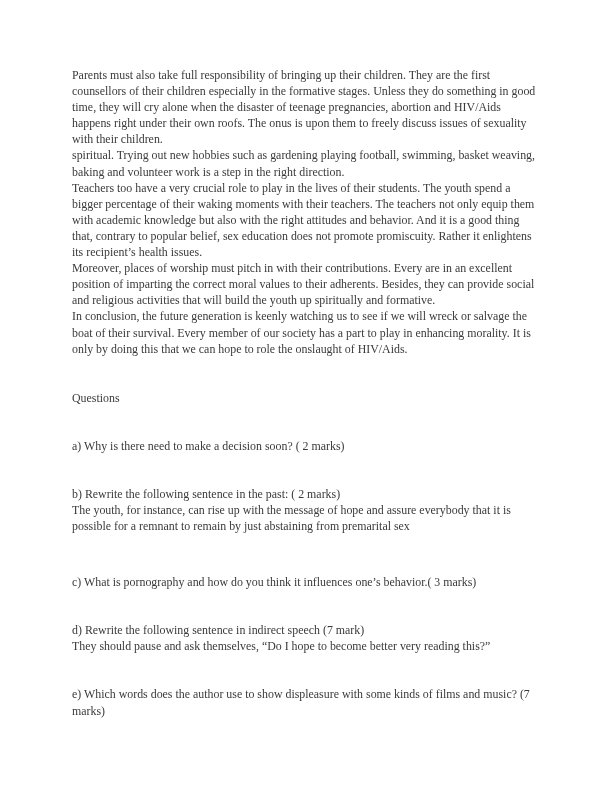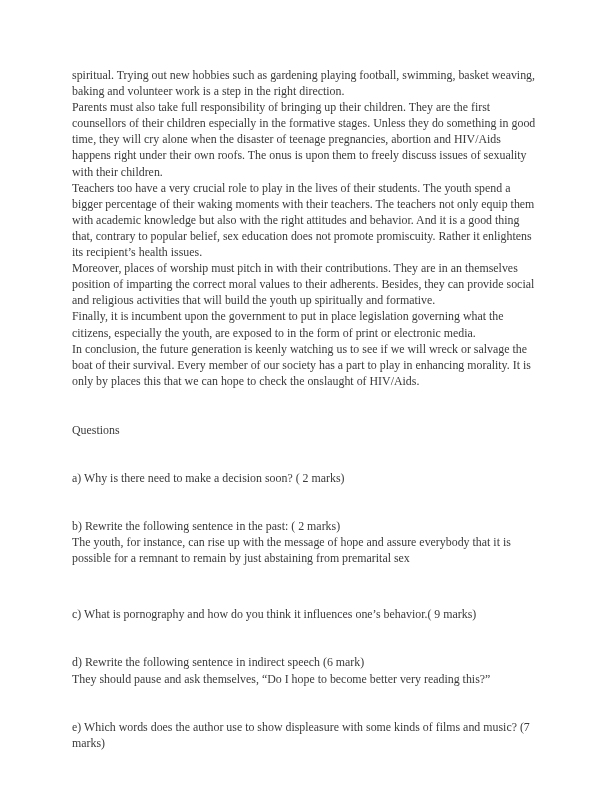--- a/index.html
+++ b/index.html
@@ -12,55 +12,51 @@
   .line { white-space: nowrap; display: block; }
   .gap { height: 32px; }
   p { margin: 0; }
 </style>
 </head>
 <body>
 
 <div class="page">
 
   <p>
-    <span class="line">spiritual. Trying out new hobbies such as gardening playing football, swimming, basket weaving,</span>
-    <span class="line">baking and volunteer work is a step in the right direction.</span>
-  </p>
-
-  <p>
     <span class="line">Parents must also take full responsibility of bringing up their children. They are the first</span>
     <span class="line">counsellors of their children especially in the formative stages. Unless they do something in good</span>
     <span class="line">time, they will cry alone when the disaster of teenage pregnancies, abortion and HIV/Aids</span>
     <span class="line">happens right under their own roofs. The onus is upon them to freely discuss issues of sexuality</span>
     <span class="line">with their children.</span>
+  </p>
+
+  <p>
+    <span class="line">spiritual. Trying out new hobbies such as gardening playing football, swimming, basket weaving,</span>
+    <span class="line">baking and volunteer work is a step in the right direction.</span>
   </p>
 
   <p>
     <span class="line">Teachers too have a very crucial role to play in the lives of their students. The youth spend a</span>
     <span class="line">bigger percentage of their waking moments with their teachers. The teachers not only equip them</span>
     <span class="line">with academic knowledge but also with the right attitudes and behavior. And it is a good thing</span>
     <span class="line">that, contrary to popular belief, sex education does not promote promiscuity. Rather it enlightens</span>
     <span class="line">its recipient’s health issues.</span>
   </p>
 
   <p>
-    <span class="line">Moreover, places of worship must pitch in with their contributions. They are in an themselves</span>
+    <span class="line">Moreover, places of worship must pitch in with their contributions. Every are in an excellent</span>
     <span class="line">position of imparting the correct moral values to their adherents. Besides, they can provide social</span>
     <span class="line">and religious activities that will build the youth up spiritually and formative.</span>
   </p>
 
-  <p>
-    <span class="line">Finally, it is incumbent upon the government to put in place legislation governing what the</span>
-    <span class="line">citizens, especially the youth, are exposed to in the form of print or electronic media.</span>
-  </p>
 
   <p>
     <span class="line">In conclusion, the future generation is keenly watching us to see if we will wreck or salvage the</span>
     <span class="line">boat of their survival. Every member of our society has a part to play in enhancing morality. It is</span>
-    <span class="line">only by places this that we can hope to check the onslaught of HIV/Aids.</span>
+    <span class="line">only by doing this that we can hope to role the onslaught of HIV/Aids.</span>
   </p>
 
   <div class="gap" style="height:33px"></div>
 
   <p>
     <span class="line">Questions</span>
   </p>
 
   <div class="gap"></div>
 
@@ -72,27 +68,27 @@
 
   <p>
     <span class="line">b) Rewrite the following sentence in the past:  ( 2 marks)</span>
     <span class="line">The youth, for instance, can rise up with the message of hope and assure everybody that it is</span>
     <span class="line">possible for a remnant to remain by just abstaining from premarital sex</span>
   </p>
 
   <div class="gap" style="height:40px"></div>
 
   <p>
-    <span class="line">c) What is pornography and how do you think it influences one’s behavior.( 9 marks)</span>
+    <span class="line">c) What is pornography and how do you think it influences one’s behavior.( 3 marks)</span>
   </p>
 
   <div class="gap"></div>
 
   <p>
-    <span class="line">d) Rewrite the following sentence in indirect speech (6 mark)</span>
+    <span class="line">d) Rewrite the following sentence in indirect speech (7 mark)</span>
     <span class="line">They should pause and ask themselves, “Do I hope to become better very reading this?”</span>
   </p>
 
   <div class="gap"></div>
 
   <p>
     <span class="line">e) Which words does the author use to show displeasure with some kinds of films and music? (7</span>
     <span class="line">marks)</span>
   </p>
 

